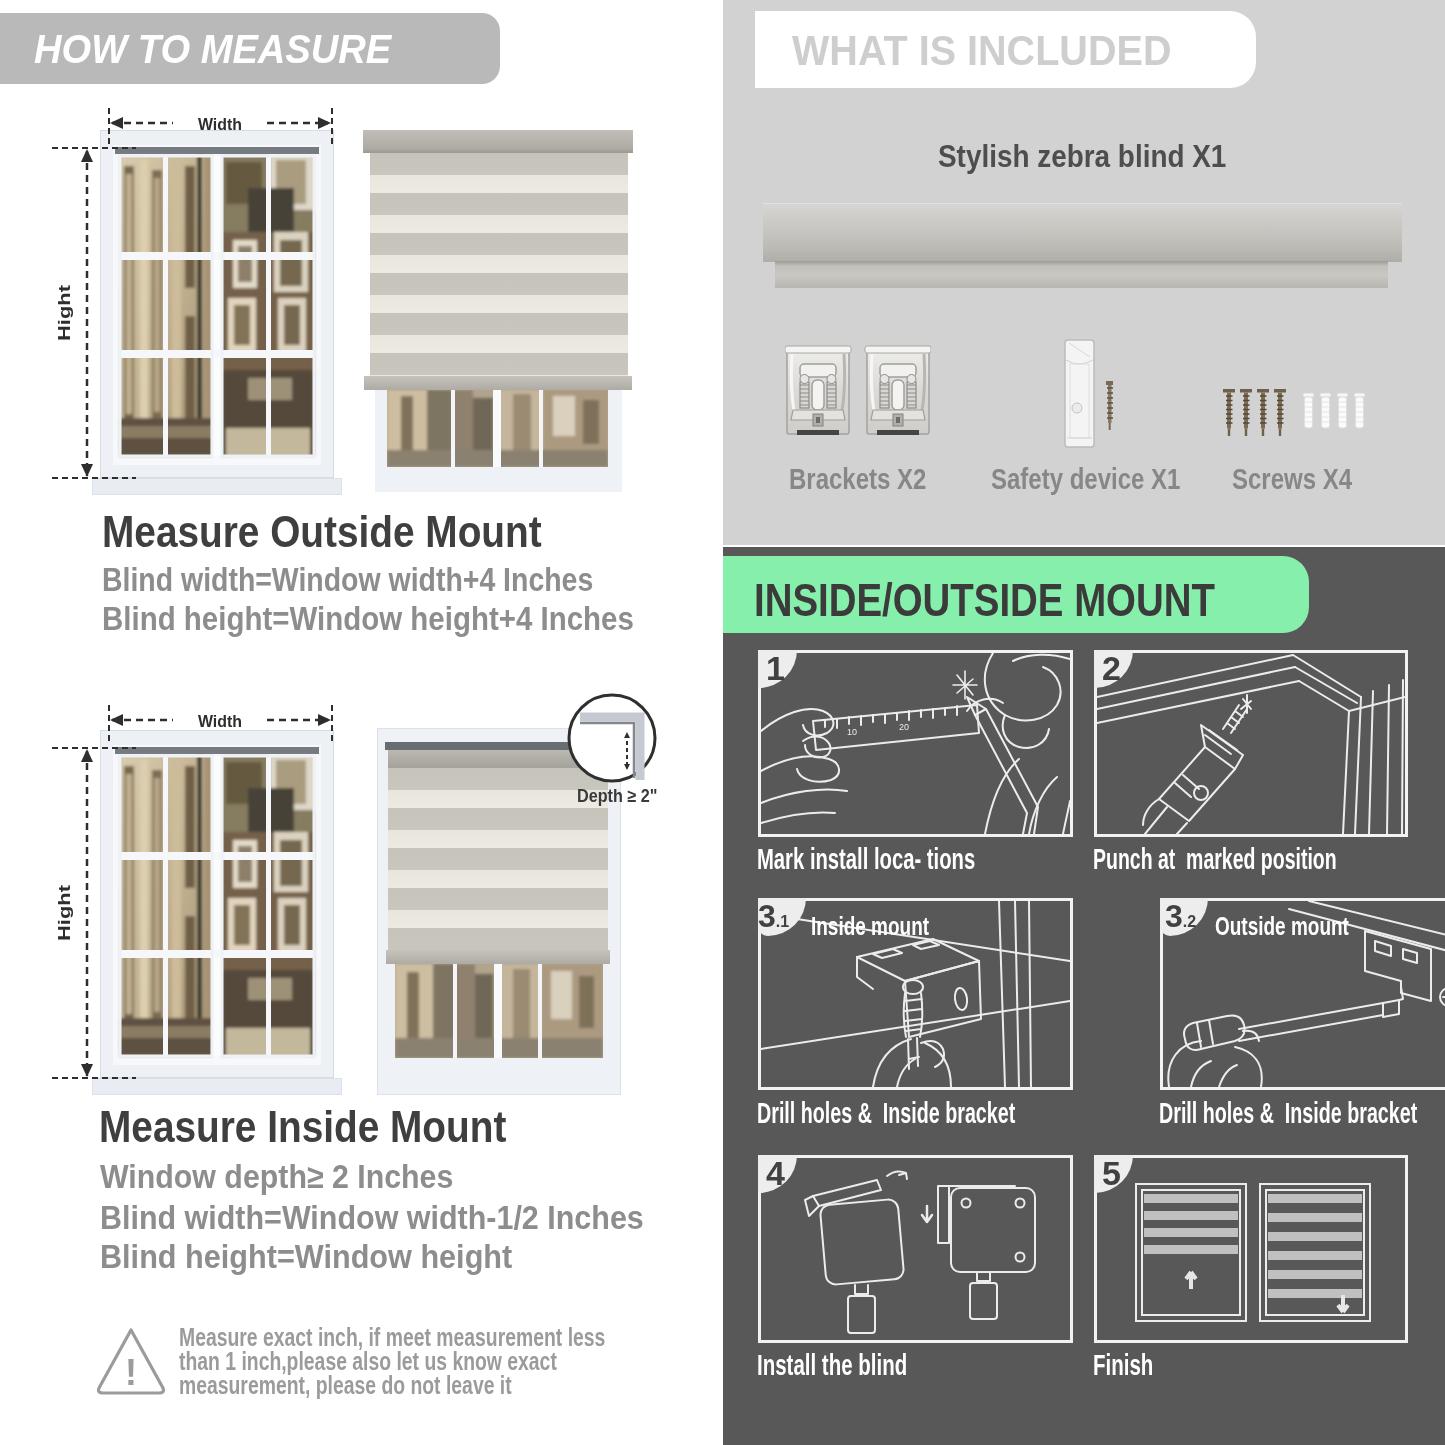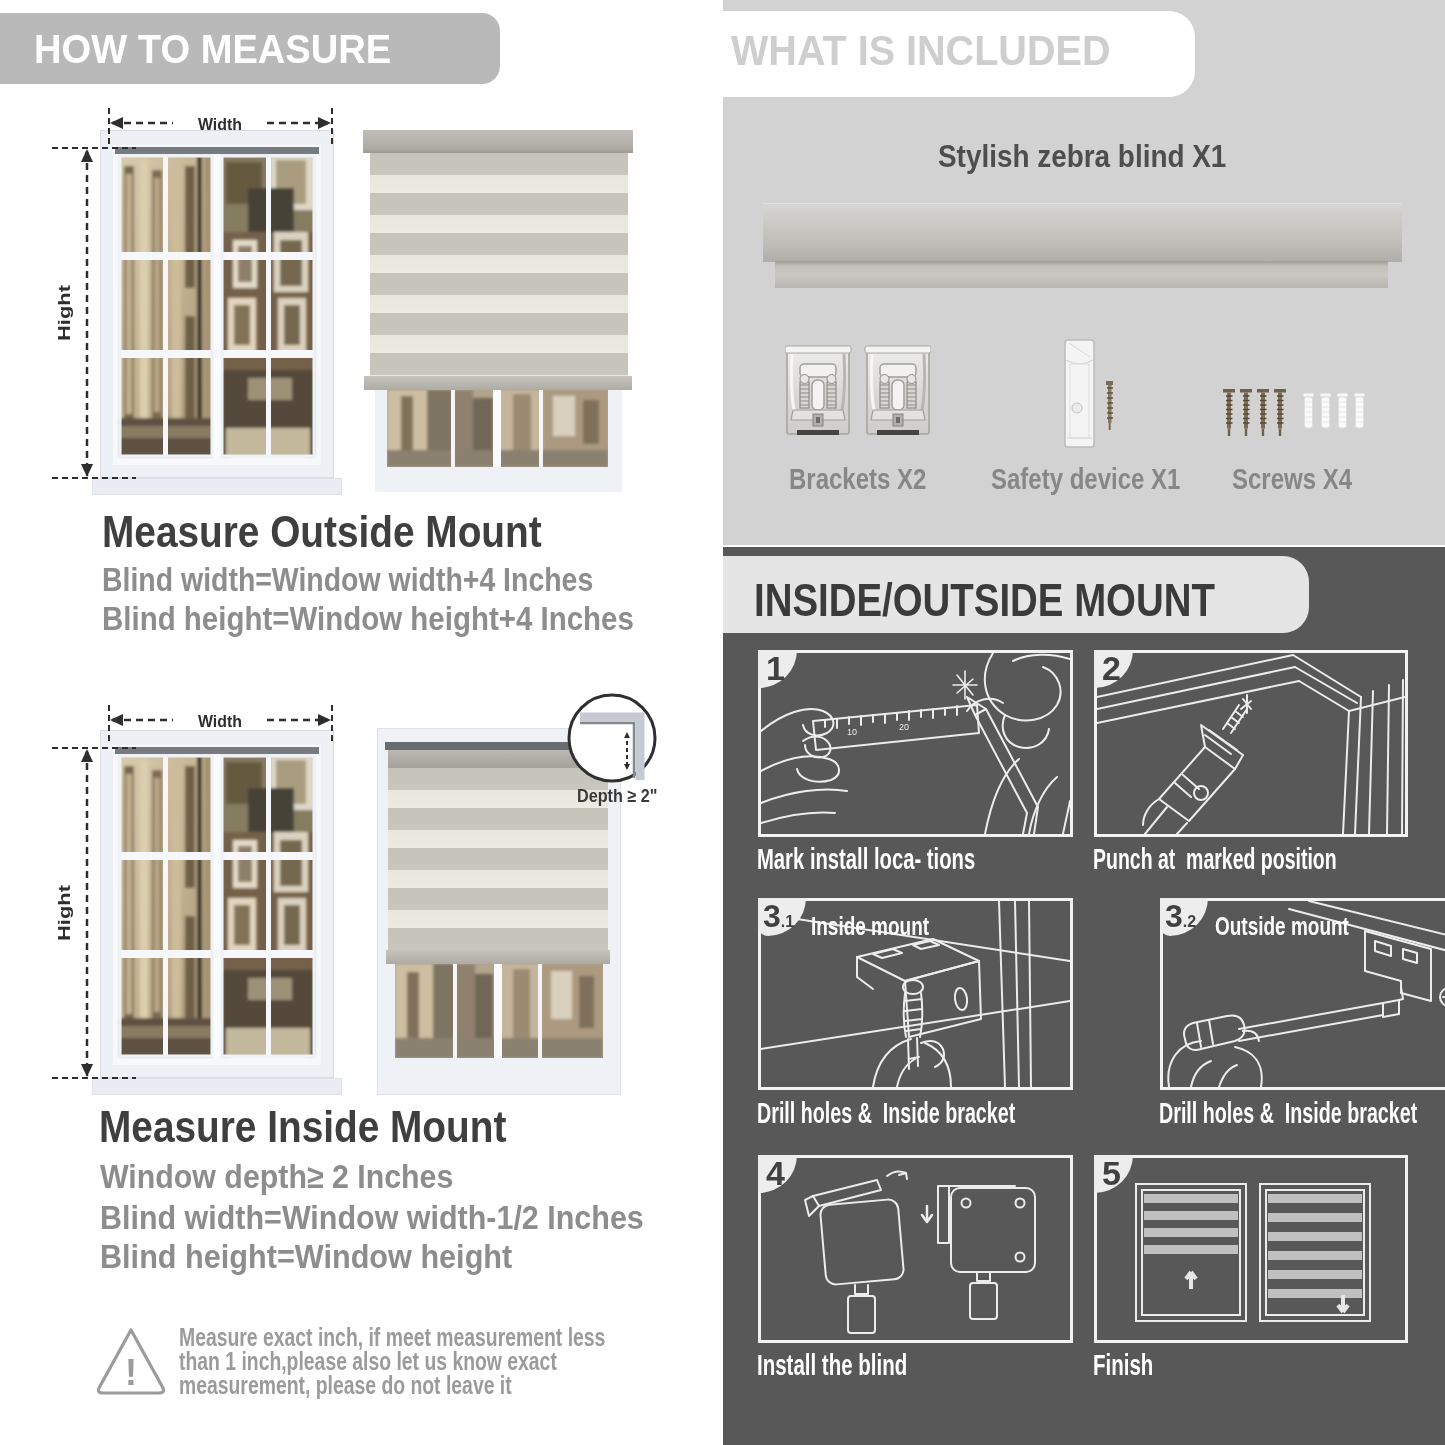--- a/index.html
+++ b/index.html
@@ -1,33 +1,33 @@
 <!DOCTYPE html>
 <html><head>
 <meta charset="utf-8">
 <style>
   html,body{margin:0;padding:0;}
   body{width:1445px;height:1445px;background:#fff;font-family:"Liberation Sans",sans-serif;position:relative;overflow:hidden;}
   .abs{position:absolute;}
   
-  #banner1{left:0;top:13px;width:500px;height:71px;background:#b9b9b9;border-radius:0 18px 18px 0;}
+  #banner1{left:0;top:13px;width:500px;height:71px;background:#b9b9b9;border-radius:0 18px 18px 0;font-style:italic;}
   #banner1 span{position:absolute;left:34px;top:13px;font-size:41px;font-weight:bold;color:#fff;transform:scaleX(.93);transform-origin:0 0;white-space:nowrap;}
   .h1{font-size:45px;line-height:45px;font-weight:bold;color:#3f3f3f;transform-origin:0 0;white-space:nowrap;}
   .sub{font-size:33px;line-height:33px;font-weight:bold;color:#8d8d8d;transform-origin:0 0;white-space:nowrap;}
   
   .fabric{background:repeating-linear-gradient(180deg,#c6c3bb 0px,#c9c6be 22.5px,#e9e6de 22.5px,#edeae2 40px);}
   
   #rtop{left:723px;top:0;width:722px;height:545px;background:#d2d2d2;}
-  #rbanner{left:694px;top:11px;width:501px;height:86px;background:#fff;border-radius:0 26px 26px 0;}
+  #rbanner{left:755px;top:11px;width:501px;height:77px;background:#fff;border-radius:0 26px 26px 0;}
   #rbanner span{position:absolute;left:37px;top:18px;font-size:43px;line-height:43px;font-weight:bold;color:#cecece;transform:scaleX(.92);transform-origin:0 0;white-space:nowrap;}
   #stylish{left:938px;top:141px;font-size:31px;line-height:31px;font-weight:bold;color:#4e4e4e;transform:scaleX(.9);transform-origin:0 0;white-space:nowrap;}
   .complabel{font-size:30px;line-height:30px;font-weight:bold;color:#878787;transform:scaleX(.8);transform-origin:0 0;white-space:nowrap;}
   
   #dark{left:723px;top:547px;width:722px;height:898px;background:#585858;}
-  #dbanner{left:723px;top:556px;width:586px;height:77px;background:#e5e5e5;border-radius:0 26px 26px 0;}
+  #dbanner{left:723px;top:556px;width:586px;height:77px;background:#86efac;border-radius:0 26px 26px 0;}
   #dbanner span{position:absolute;left:31px;top:21px;font-size:46px;line-height:46px;font-weight:bold;color:#3b3b3b;transform:scaleX(.835);transform-origin:0 0;white-space:nowrap;}
   .panel{position:absolute;border:3px solid #f2f2f2;background:#585858;box-sizing:border-box;}
   .cap{position:absolute;color:#fff;font-size:29px;line-height:29px;font-weight:bold;transform-origin:0 0;white-space:nowrap;}
   .badge{position:absolute;left:-3px;top:-3px;background:#ededed;color:#414141;font-weight:bold;}
   .badge1{width:39px;height:38px;border-radius:0 0 38px 0;font-size:34px;line-height:37px;padding-left:8px;box-sizing:border-box;}
   .ilabel{position:absolute;color:#fff;font-size:26px;line-height:26px;font-weight:bold;transform:scaleX(.73);transform-origin:0 0;white-space:nowrap;}
 </style>
 </head>
 <body>
 
@@ -353,21 +353,21 @@
     <path d="M146 46 l8 10 M154 48 l-10 8 M150 42 v18"></path>
 
     <path d="M70 154 L48 181 M90 170 L80 181"></path>
     <path d="M78 130 l16 14 M86 122 l16 14"></path>
     <circle cx="104" cy="140" r="7"></circle>
     <path d="M62 146 C52 152 46 162 46 172"></path>
   </svg>
   <div class="cap" style="left:-4px;top:192px;transform:scaleX(.672)">Punch at&nbsp; marked position</div>
 </div>
 <div class="panel" style="left:758px;top:898px;width:315px;height:192px">
-  <div class="badge" style="width:48px;height:38px;border-radius:0 0 46px 12px;font-size:32px;line-height:36px;padding-left:5px;box-sizing:border-box">3<span style="font-size:16px">.1</span></div>
+  <div class="badge" style="width:48px;height:38px;border-radius:0 0 46px 12px;font-size:32px;line-height:36px;box-sizing:border-box">3<span style="font-size:16px">.1</span></div>
   <div class="ilabel" style="left:50px;top:12px">Inside mount</div>
   <svg width="309" height="186" fill="none" stroke="#ececec" stroke-width="2" stroke-linecap="round" stroke-linejoin="round">
 
     <path d="M36 18 L309 60 M0 148 L309 100"></path>
     <path d="M238 0 L244 186 M254 0 L258 186 M268 0 L270 186"></path>
 
     <path d="M96 56 L172 38 L218 60 L144 80 Z"></path>
     <path d="M144 80 L218 60 L220 118 L148 136 Z"></path>
     <path d="M96 56 L96 76 L112 88"></path>
     <path d="M112 53 l20 -5 l9 4 l-20 5 Z M152 44 l17 -4 l9 4 l-18 4 Z"></path>

